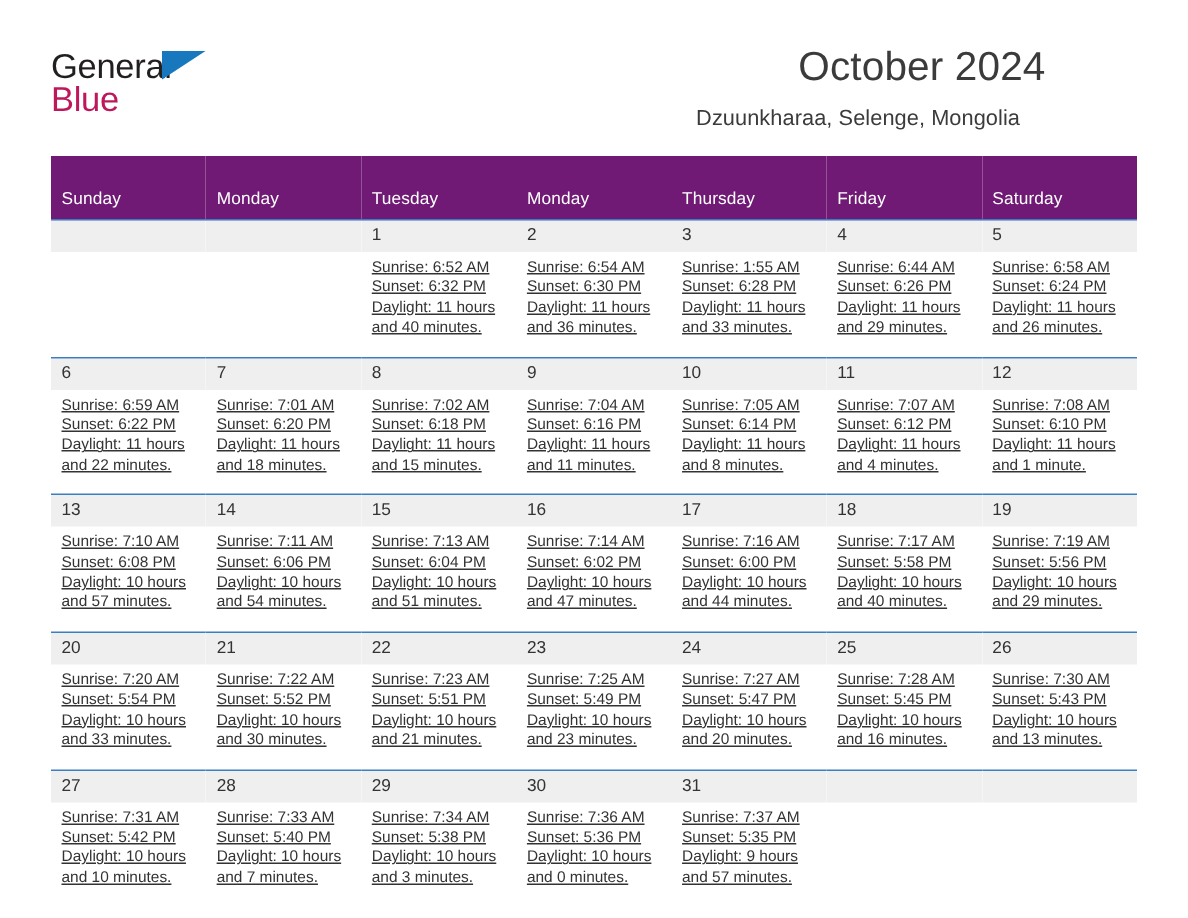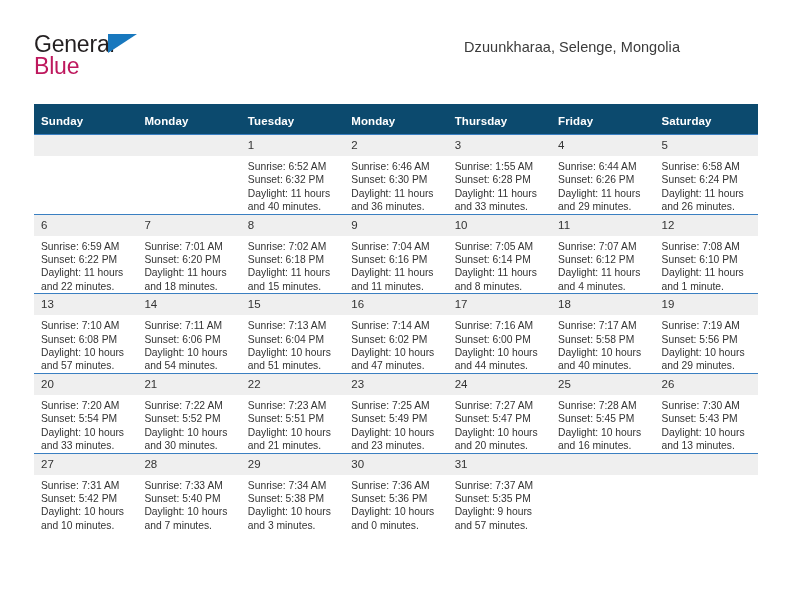--- a/index.html
+++ b/index.html
@@ -86,26 +86,26 @@
   
   .calendar {
     position: absolute;
     left: 34px;
     top: 104px;
     width: 724px;
     border-collapse: collapse;
     table-layout: fixed;
   }
   .calendar th {
-    background: #0c4a6e;
+    background: #701a75;
     color: #ffffff;
     font-size: 11.5px;
-    font-weight: bold;
+    font-weight: normal;
     text-align: left;
-    padding: 8px 0 5px 7px;
+    padding: 20px 0 5px 7px;
     height: 17px;
     letter-spacing: 0.1px;
   }
   .calendar td {
     vertical-align: top;
     padding: 0;
     border-top: 1px solid #3a7fc1;
     background: #ffffff;
     height: 72px;
   }
@@ -120,24 +120,25 @@
     font-size: 11.5px;
     line-height: 15px;
     color: #333333;
     padding: 3px 0 3px 7px;
     min-height: 15px;
   }
   .daynum.empty {
     color: transparent;
   }
   .cell-body {
-    padding: 4px 6px 0 7px;
+    padding: 4px 6px 12px 7px;
     font-size: 10.3px;
     line-height: 13.4px;
     color: #333333;
+    text-decoration: underline;
   }
   .cell-body div {
     white-space: nowrap;
   }
   .cell-body div.daylight {
     white-space: normal;
   }
   td.blank .cell-body { visibility: hidden; }
   td.blank .daynum { background: #efefef; }
 </style>
@@ -148,20 +149,21 @@
 
   <div class="header">
 
     <div class="logo">
       <span class="logo-general">General</span>
       <span class="logo-tri"></span>
       <span class="logo-blue">Blue</span>
     </div>
 
     <div class="title-block">
+      <h1 class="cal-title">October 2024</h1>
       <h2 class="cal-subtitle">Dzuunkharaa, Selenge, Mongolia</h2>
     </div>
 
   </div>
 
   <table class="calendar">
     <thead>
       <tr>
         <th>Sunday</th>
         <th>Monday</th>
@@ -194,21 +196,21 @@
             <div class="daynum">1</div>
             <div class="cell-body">
               <div>Sunrise: 6:52 AM</div>
               <div>Sunset: 6:32 PM</div>
               <div class="daylight">Daylight: 11 hours and 40 minutes.</div>
             </div>
           </td>
           <td>
             <div class="daynum">2</div>
             <div class="cell-body">
-              <div>Sunrise: 6:46 AM</div>
+              <div>Sunrise: 6:54 AM</div>
               <div>Sunset: 6:30 PM</div>
               <div class="daylight">Daylight: 11 hours and 36 minutes.</div>
             </div>
           </td>
           <td>
             <div class="daynum">3</div>
             <div class="cell-body">
               <div>Sunrise: 1:55 AM</div>
               <div>Sunset: 6:28 PM</div>
               <div class="daylight">Daylight: 11 hours and 33 minutes.</div>

